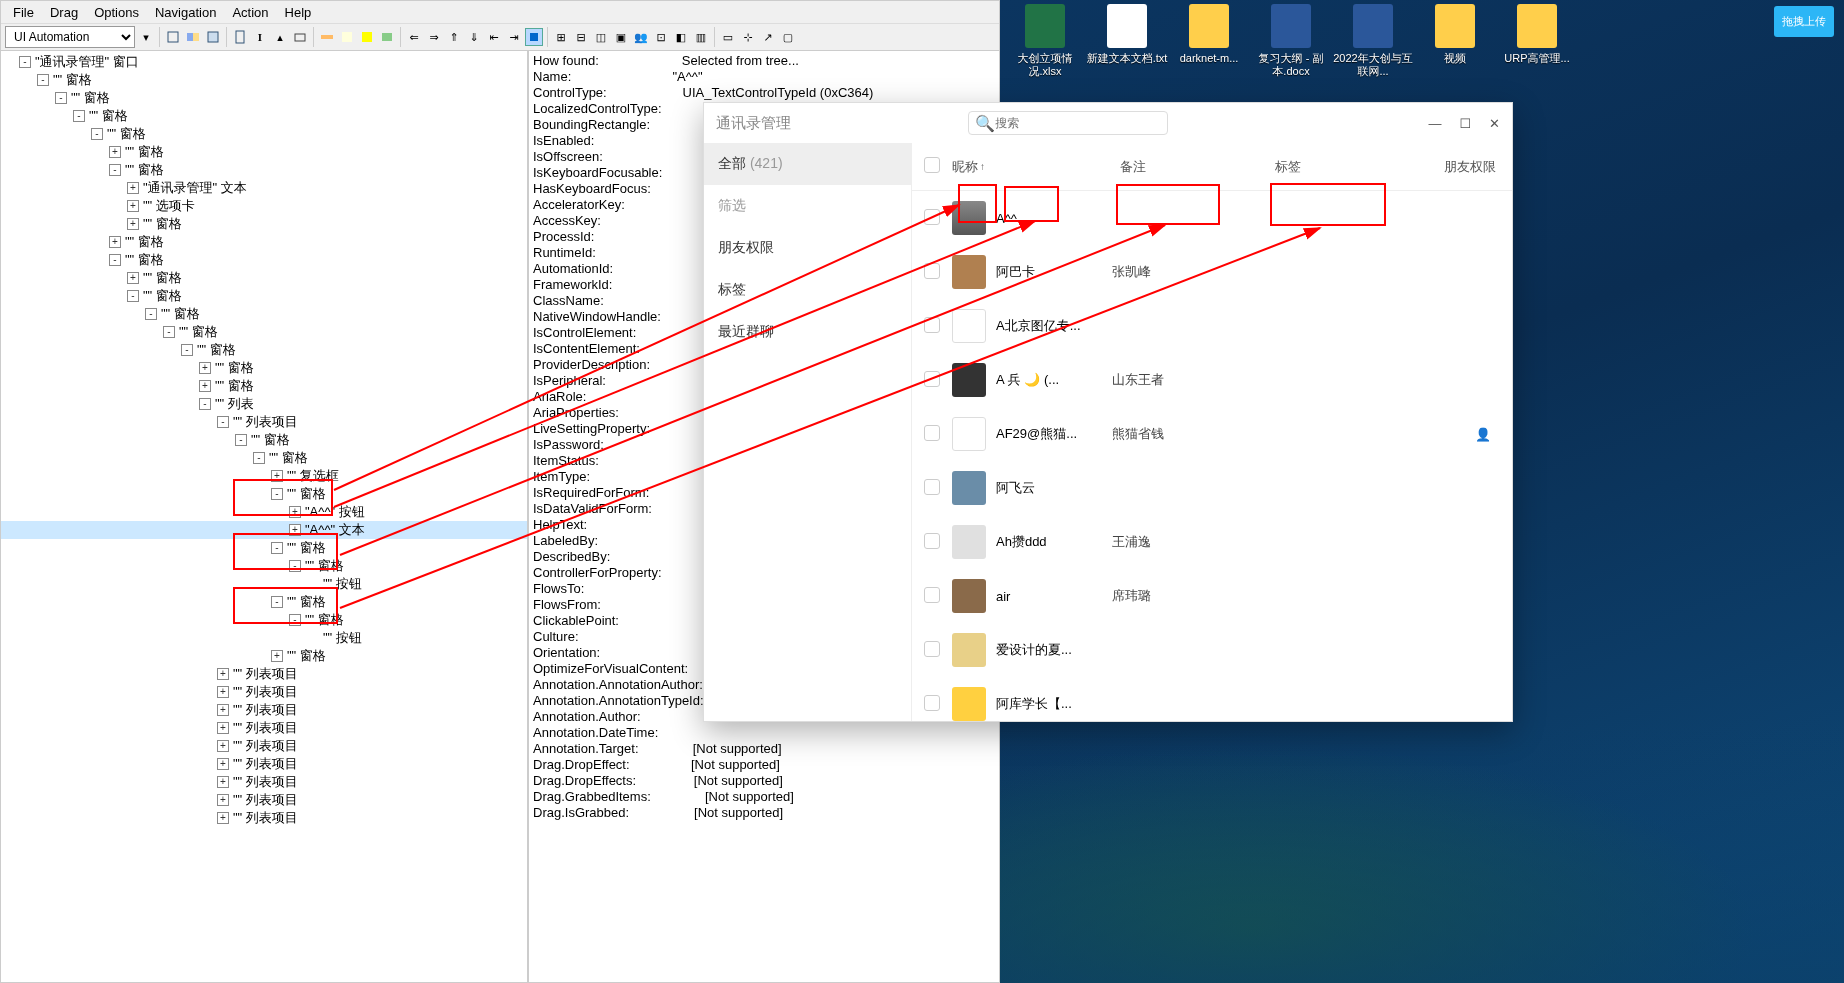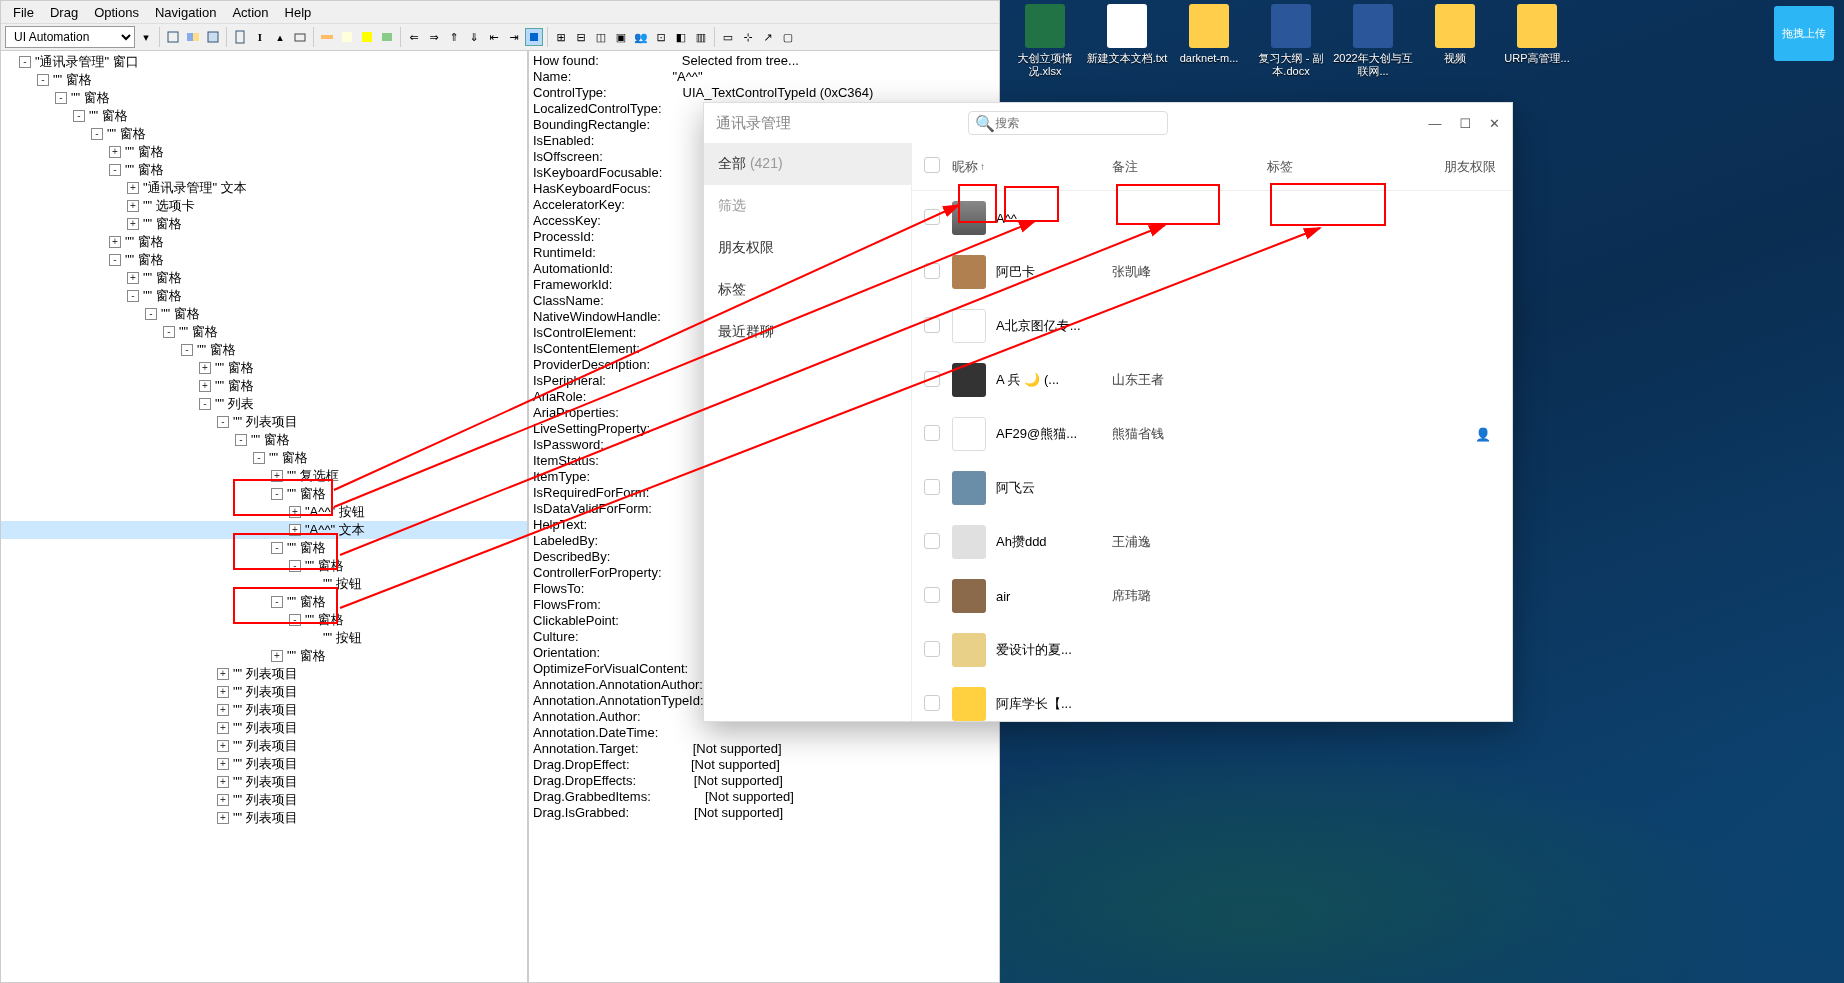--- a/index.html
+++ b/index.html
@@ -53,21 +53,21 @@
 .csidebar { width: 208px; border-right: 1px solid #eee; }
 .csidebar .item { padding: 12px 14px; font-size: 14px; color: #333; }
 .csidebar .item.active { background: #eee; }
 .csidebar .count { color: #999; }
 .cmain { flex: 1; display: flex; flex-direction: column; justify-content: space-between; }
 .cheader { height: 48px; display: flex; align-items: center; border-bottom: 1px solid #eee; font-size: 13px; }
 .cheader .ck { width: 40px; text-align: center; }
 .cheader .chk { width: 16px; height: 16px; border: 1px solid #ccc; border-radius: 3px; display: inline-block; }
 .cheader .col { color: #555; }
 .cheader .col1 { width: 160px; display: flex; align-items: center; gap: 2px; }
-.cheader .col2 { width: 155px; }
+.cheader .col2 { width: 155px; margin-left: 8px; }
 .cheader .col3 { width: 160px; }
 .cheader .col4 { flex: 1; }
 .sortarr { font-size: 10px; }
 
 .clist { flex: 1; overflow: auto; }
 .crow { height: 54px; display: flex; align-items: center; font-size: 13px; }
 .crow .ck { width: 40px; text-align: center; }
 .crow .chk { width: 16px; height: 16px; border: 1px solid #ccc; border-radius: 3px; display: inline-block; }
 .crow .avatar { width: 34px; height: 34px; border-radius: 3px; margin-right: 10px; display: flex; align-items: center; justify-content: center; font-size: 16px; color: #fff; }
 .crow .nick { width: 116px; overflow: hidden; text-overflow: ellipsis; white-space: nowrap; }
@@ -113,21 +113,21 @@
       </div>
       <div class="dicon">
         <div class="box folder"></div>
         <div>视频</div>
       </div>
       <div class="dicon">
         <div class="box folder"></div>
         <div>URP高管理...</div>
       </div>
     </div>
-  <div style="position:absolute;right:10px;top:6px;background:#2cb6f6;color:#fff;font-size:11px;padding:20px 8px;border-radius:3px;">拖拽上传</div>
+  <div style="position:absolute;right:10px;top:6px;background:#2cb6f6;color:#fff;font-size:11px;padding:8px 8px;border-radius:3px;">拖拽上传</div>
 
   <div class="art"></div>
 </div>
 
 <div class="inspector">
   <div class="menubar" id="menubar">
       <span>File</span>
       <span>Drag</span>
       <span>Options</span>
       <span>Navigation</span>

